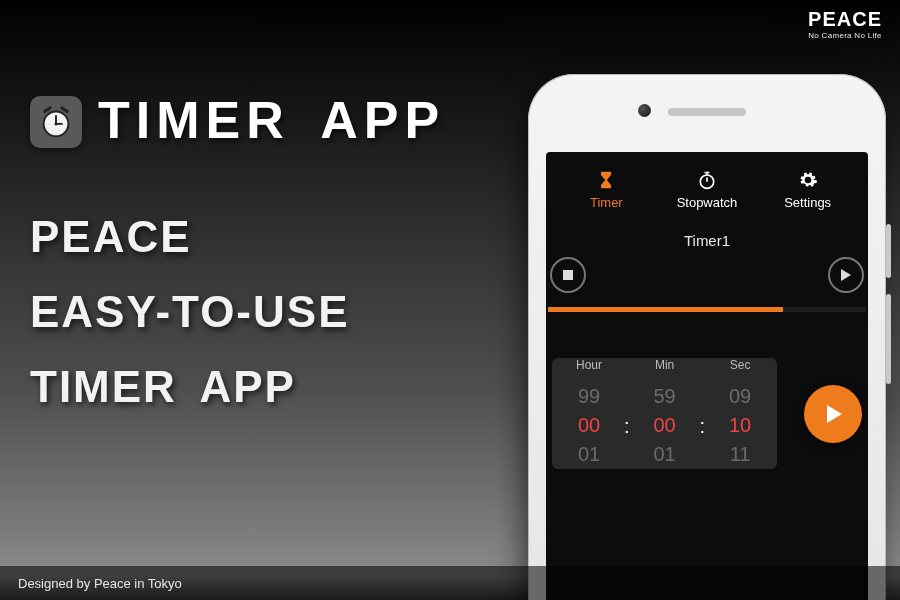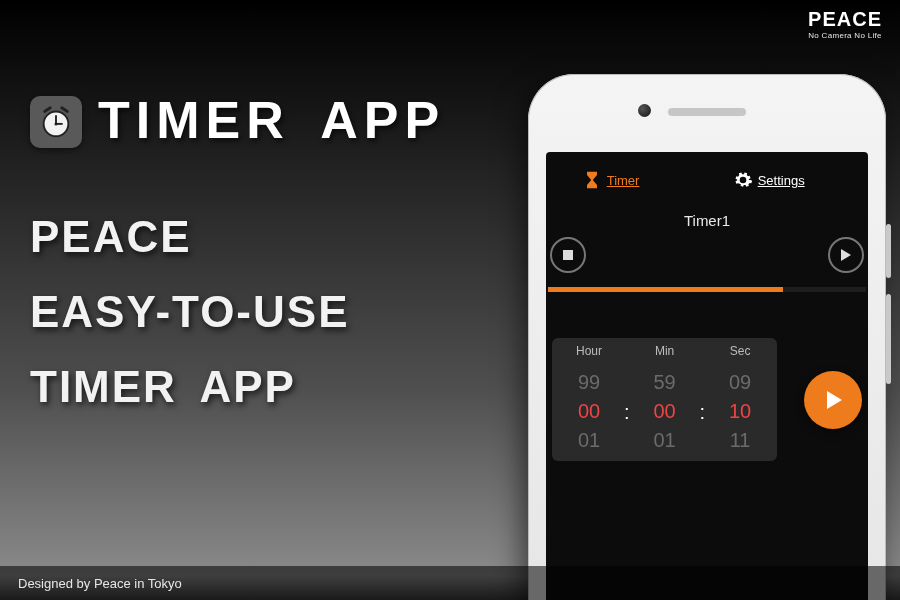--- a/index.html
+++ b/index.html
@@ -65,38 +65,38 @@
     background: radial-gradient(circle at 35% 35%, #555, #111); }
   .screen {
     position:absolute; left:18px; right:18px; top:78px; bottom:0;
     background:#0c0c0c; border-radius: 4px 4px 0 0; overflow:hidden;
     display:flex; flex-direction:column;
   }
   .tabs {
     display:flex; justify-content:space-around; align-items:flex-end;
     padding: 18px 10px 8px; color:#fff;
   }
-  .tab { display:flex; flex-direction:row; align-items:center; gap:5px; font-size:13px; width:33%;text-decoration:underline; }
+  .tab { display:flex; flex-direction:column; align-items:center; gap:5px; font-size:13px; width:33%; }
   .tab.active { color:#ee7b1c; }
   .tab svg { width:20px; height:20px; }
 
   .timer-name { text-align:center; color:#e8e8e8; font-size:15px; margin-top:14px; }
   .timer-row { display:flex; align-items:center; justify-content:space-between; padding: 8px 4px 0; }
   .circ-btn {
     width:36px; height:36px; border-radius:50%; border:2px solid #777;
     display:flex; align-items:center; justify-content:center; color:#ddd;
   }
   .big-time { flex:1; text-align:center; color:#fff; font-size:44px; font-weight:300; letter-spacing:1px;
     font-feature-settings:"tnum"; }
   .progress { height:5px; background:#1e1e1e; margin: 14px 2px 0; position:relative; }
   .progress .fill { position:absolute; left:0; top:0; bottom:0; width:74%; background:#ee7b1c; }
 
   .picker-zone { margin-top:46px; display:flex; align-items:center; justify-content:space-between; padding: 0 6px; }
   .picker {
-    display:flex; background:#2a2a2a; border-radius:6px; padding: 6px 12px;
+    display:flex; background:#2a2a2a; border-radius:6px; padding: 0 12px;
     gap:10px; align-items:center;
   }
   .pcol { display:flex; flex-direction:column; align-items:center; width:50px; }
   .pcol .lbl { color:#bcbcbc; font-size:12px; margin-bottom:10px; }
   .pcol .faded { color:#6b6b6b; font-size:20px; line-height:1.45; }
   .pcol .sel { color:#ef4444; font-size:20px; line-height:1.45; }
   .colon { color:#fff; font-size:20px; margin-top:26px; }
   .play-btn {
     width:58px; height:58px; border-radius:50%; background:#ee7b1c;
     display:flex; align-items:center; justify-content:center; margin-left:10px;
@@ -138,20 +138,29 @@
   <div class="speaker"></div>
 
   <div class="screen">
 
     <div class="tabs">
       <div class="tab active">
         <svg viewBox="0 0 24 24">
             <path fill="currentColor" d="M6 2h12v4l-5 6 5 6v4H6v-4l5-6-5-6V2z"></path>
           </svg>
         <span>Timer</span>
+      </div>
+      <div class="tab">
+        <svg viewBox="0 0 24 24">
+            <circle cx="12" cy="14" r="8" fill="none" stroke="currentColor" stroke-width="2"></circle>
+            <line x1="12" y1="14" x2="12" y2="9" stroke="currentColor" stroke-width="2"></line>
+            <line x1="9" y1="3" x2="15" y2="3" stroke="currentColor" stroke-width="2"></line>
+            <line x1="12" y1="3" x2="12" y2="6" stroke="currentColor" stroke-width="2"></line>
+          </svg>
+        <span>Stopwatch</span>
       </div>
       <div class="tab">
         <svg viewBox="0 0 24 24">
             <path fill="currentColor" d="M12 8a4 4 0 100 8 4 4 0 000-8zm9 4l2 1-1 3-2-.5-1.5 1.5.5 2-3 1-1-2h-2l-1 2-3-1 .5-2L6 16l-2 .5-1-3 2-1v-1l-2-1 1-3 2 .5L7.5 6 7 4l3-1 1 2h2l1-2 3 1-.5 2L18 7.5l2-.5 1 3-2 1v1z"></path>
           </svg>
         <span>Settings</span>
       </div>
     </div>
 
     <div class="timer-name">Timer1</div>

